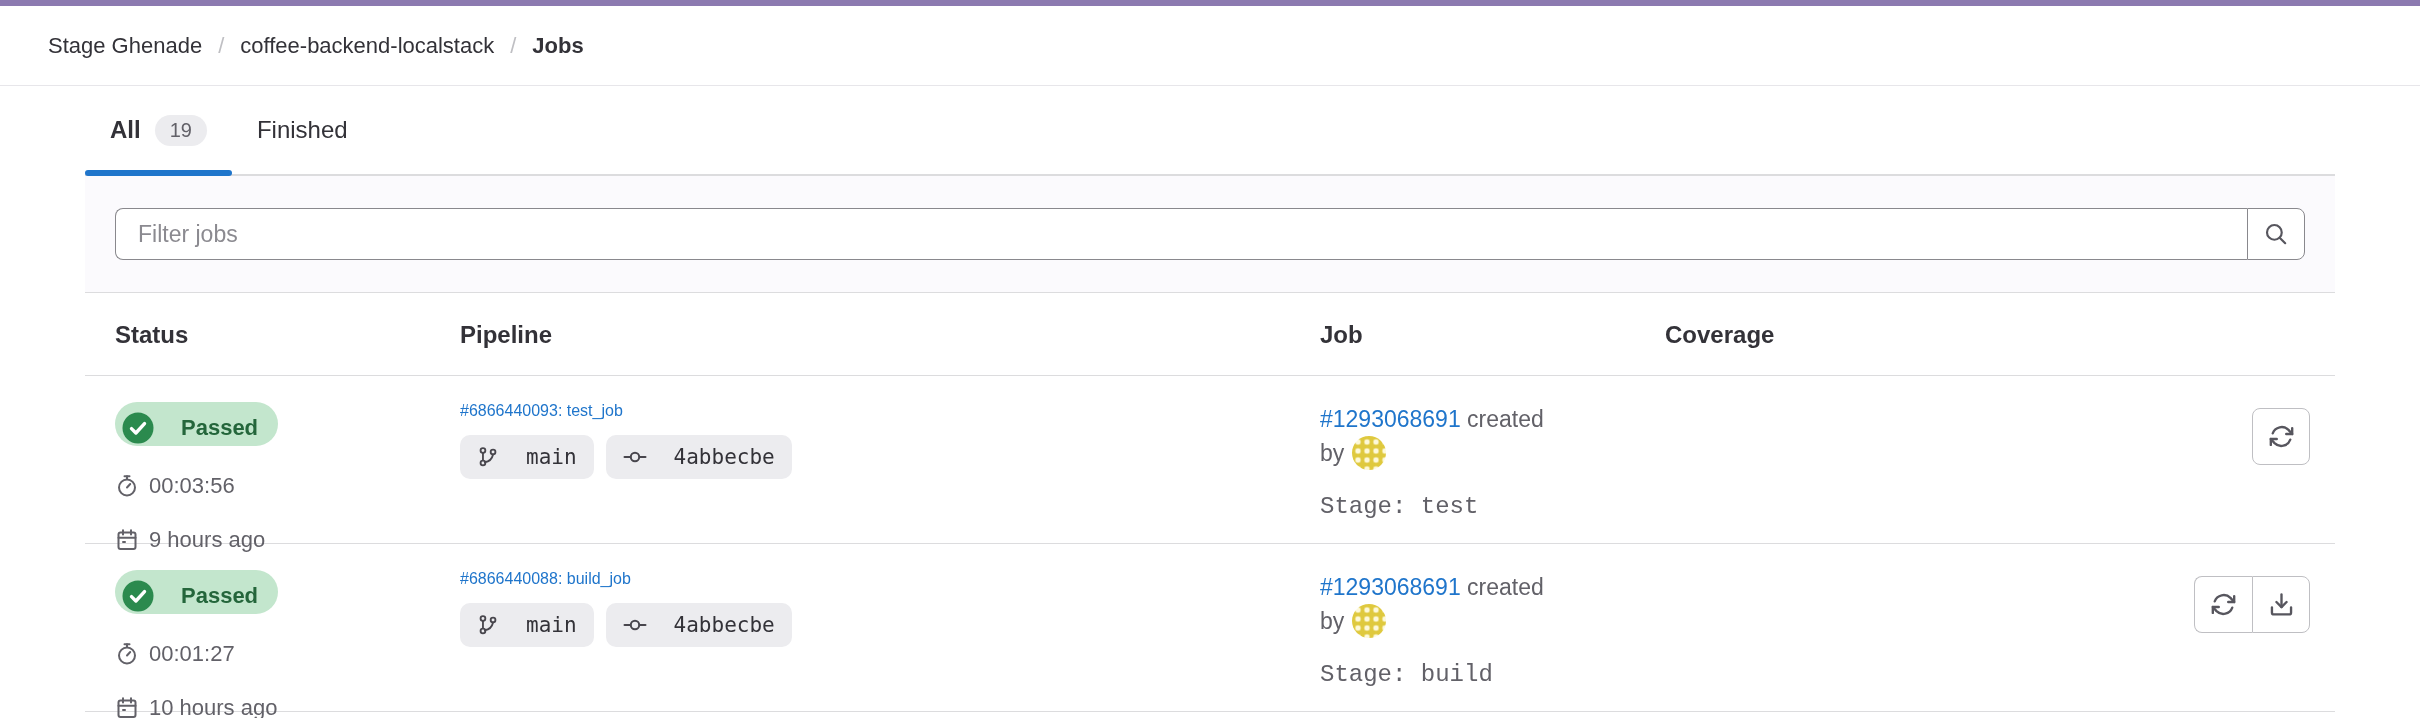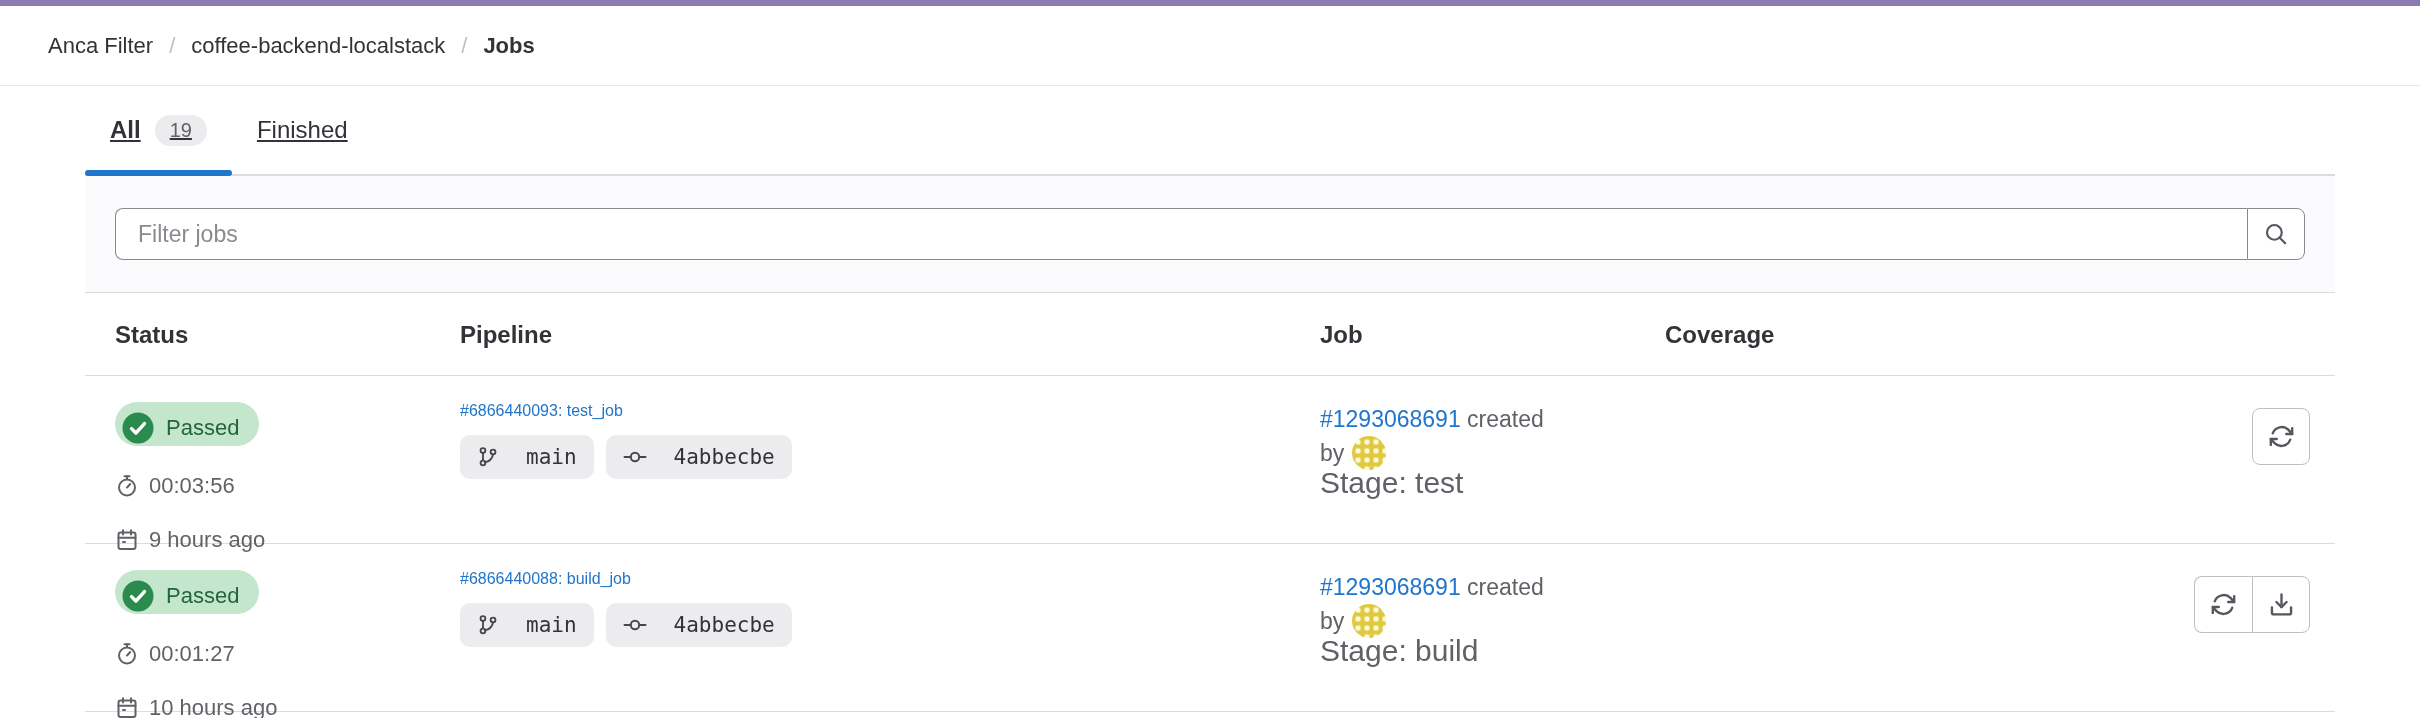--- a/index.html
+++ b/index.html
@@ -26,21 +26,21 @@
   .accent-bar{height:6px;background:var(--accent);}
   
   .breadcrumb-bar{height:80px;display:flex;align-items:center;padding:0 48px;
     border-bottom:1px solid #e7e6ea;font-size:22px;}
   .crumb{color:var(--text-primary);text-decoration:none;cursor:pointer;}
   .crumb-sep{color:#bfbfc3;margin:0 16px;}
   .crumb-current{font-weight:700;}
   
   .tabs{margin:0 85px;display:flex;border-bottom:2px solid var(--border-light);height:90px;}
   .tab{position:relative;display:flex;align-items:center;gap:14px;padding:0 25px;
-    font-size:24px;color:var(--text-primary);cursor:pointer;text-decoration:underline;}
+    font-size:24px;color:var(--text-primary);cursor:pointer;}
   .tab.active{font-weight:700;}
   .tab.active::after{content:"";position:absolute;left:0;right:0;bottom:-2px;height:6px;
     background:var(--link-blue);border-radius:4px;}
   .count-badge{background:var(--pill-bg);color:var(--text-secondary);border-radius:20px;
     padding:4px 15px;font-size:20px;font-weight:400;}
   
   .filter-panel{margin:0 85px;background:var(--panel-bg);border-bottom:1px solid var(--border-light);
     padding:32px 30px;}
   .search-group{display:flex;height:52px;}
   .search-input{flex:1;border:1px solid var(--border-input);border-right:none;
@@ -51,43 +51,43 @@
     background:#fff;display:flex;align-items:center;justify-content:center;cursor:pointer;
     color:#57565e;padding:0;}
   
   .jobs-table{margin:0 85px;}
   .grid-cols{display:grid;grid-template-columns:345px 860px 345px 400px 1fr;
     padding-left:30px;padding-right:25px;}
   .thead{font-weight:700;font-size:24px;padding-top:28px;padding-bottom:26px;
     border-bottom:1px solid var(--border-light);}
   .job-row{height:168px;padding-top:26px;border-bottom:1px solid var(--border-light);}
   
-  .status-badge{display:inline-flex;align-items:center;gap:12px;background:var(--success-bg);
+  .status-badge{display:inline-flex;align-items:center;gap:27px;background:var(--success-bg);
     color:var(--success-fg);border-radius:24px;padding:8px 20px 0 7px;height:44px;
-    font-size:22px;font-weight:400;cursor:pointer;}
+    font-size:22px;font-weight:700;cursor:pointer;}
   .check-wrap{width:32px;height:32px;display:flex;}
   .meta-line{display:flex;align-items:center;gap:10px;color:var(--text-secondary);
     font-size:22px;margin-top:28px;}
   .meta-line.first{margin-top:25px;}
   .meta-line svg{flex:0 0 auto;}
   
   .job-link{color:var(--link-blue);font-size:16px;text-decoration:none;cursor:pointer;display:inline-block;}
   .ref-badges{display:flex;gap:12px;margin-top:15px;}
   .ref-badge{display:inline-flex;align-items:center;gap:27px;background:var(--pill-bg);
     border-radius:10px;padding:0 17px;height:44px;cursor:pointer;
     font-family:"DejaVu Sans Mono", monospace;font-size:21px;color:var(--text-primary);}
   .ref-badge svg{color:#48464d;}
   
   .pipeline-cell{font-size:23px;line-height:34px;color:var(--text-secondary);}
   .pipeline-link{color:var(--link-blue);text-decoration:none;cursor:pointer;}
   .avatar{width:34px;height:34px;border-radius:50%;display:inline-block;vertical-align:-9px;
     margin-left:8px;background-color:var(--avatar-yellow);
     background-image:radial-gradient(#fdf9d9 2.6px, transparent 3.1px);
     background-size:9px 9px;background-position:1.5px 1.5px;}
-  .stage-line{font-size:30px;color:var(--text-secondary);line-height:26px;}
+  .stage-line{margin-top:24px;font-size:24px;color:var(--text-secondary);line-height:26px;font-family:Liberation Mono, monospace;}
   
   .actions-cell{display:flex;justify-content:flex-end;align-items:flex-start;padding-top:6px;}
   .btn-group{display:flex;}
   .icon-btn{width:58px;height:57px;background:#fff;border:1px solid var(--border-btn);
     border-radius:8px;display:flex;align-items:center;justify-content:center;
     color:#57565e;cursor:pointer;padding:0;}
   .btn-group .icon-btn:first-child{border-radius:8px 0 0 8px;border-right:none;}
   .btn-group .icon-btn:last-child{border-radius:0 8px 8px 0;}
 </style>
 </head>
@@ -137,21 +137,21 @@
         <path d="M20.5 14.5v4.5a1.8 1.8 0 0 1-1.8 1.8H5.3a1.8 1.8 0 0 1-1.8-1.8v-4.5"></path>
         <polyline points="7.5 9.8 12 14.3 16.5 9.8"></polyline>
         <line x1="12" y1="3" x2="12" y2="14.3"></line>
       </g>
   </defs>
 </svg>
 
 <div class="accent-bar"></div>
 
 <nav class="breadcrumb-bar">
-  <a class="crumb">Anca Filter</a>
+  <a class="crumb">Stage Ghenade</a>
   <span class="crumb-sep">/</span>
   <a class="crumb">coffee-backend-localstack</a>
   <span class="crumb-sep">/</span>
   <span class="crumb crumb-current">Jobs</span>
 </nav>
 
 <div class="tabs">
   <div class="tab active">
     <span>All</span>
     <span class="count-badge">19</span>

